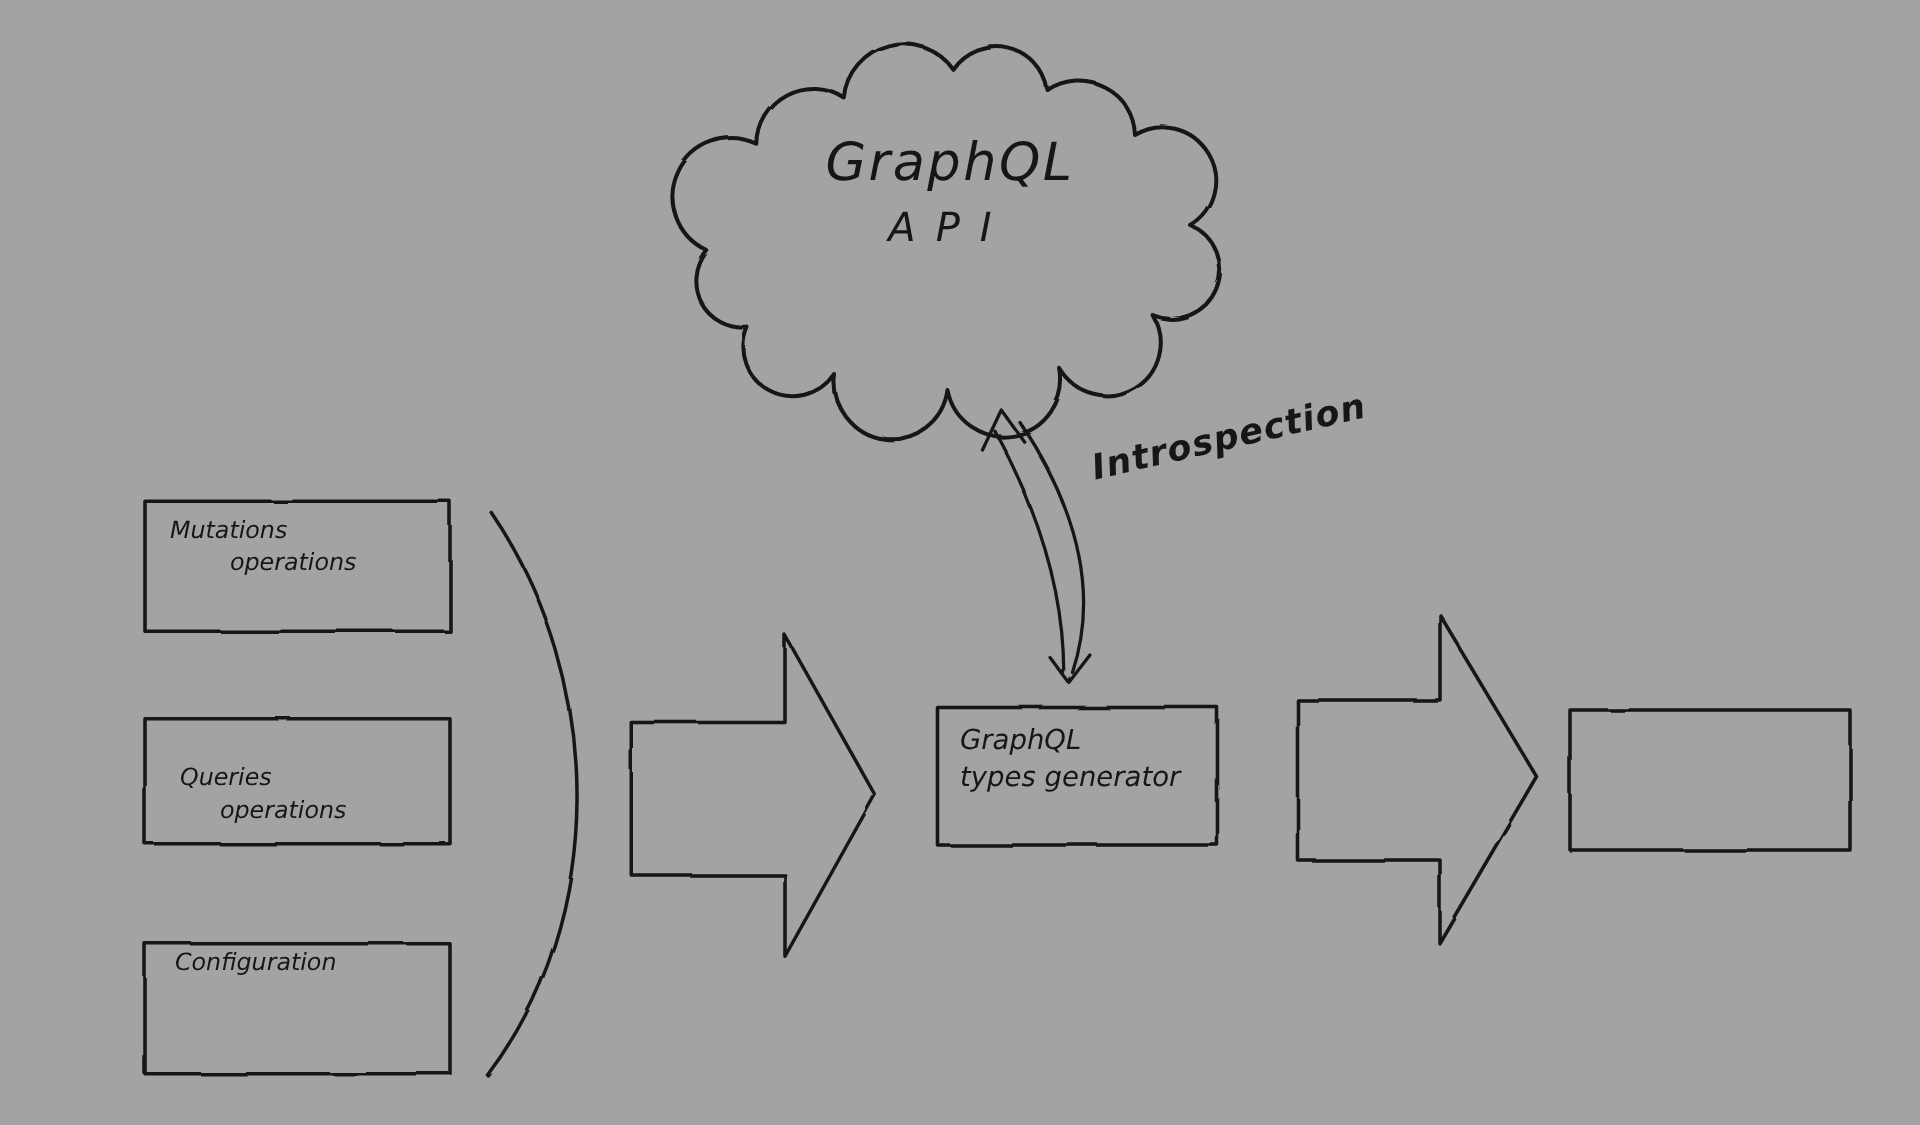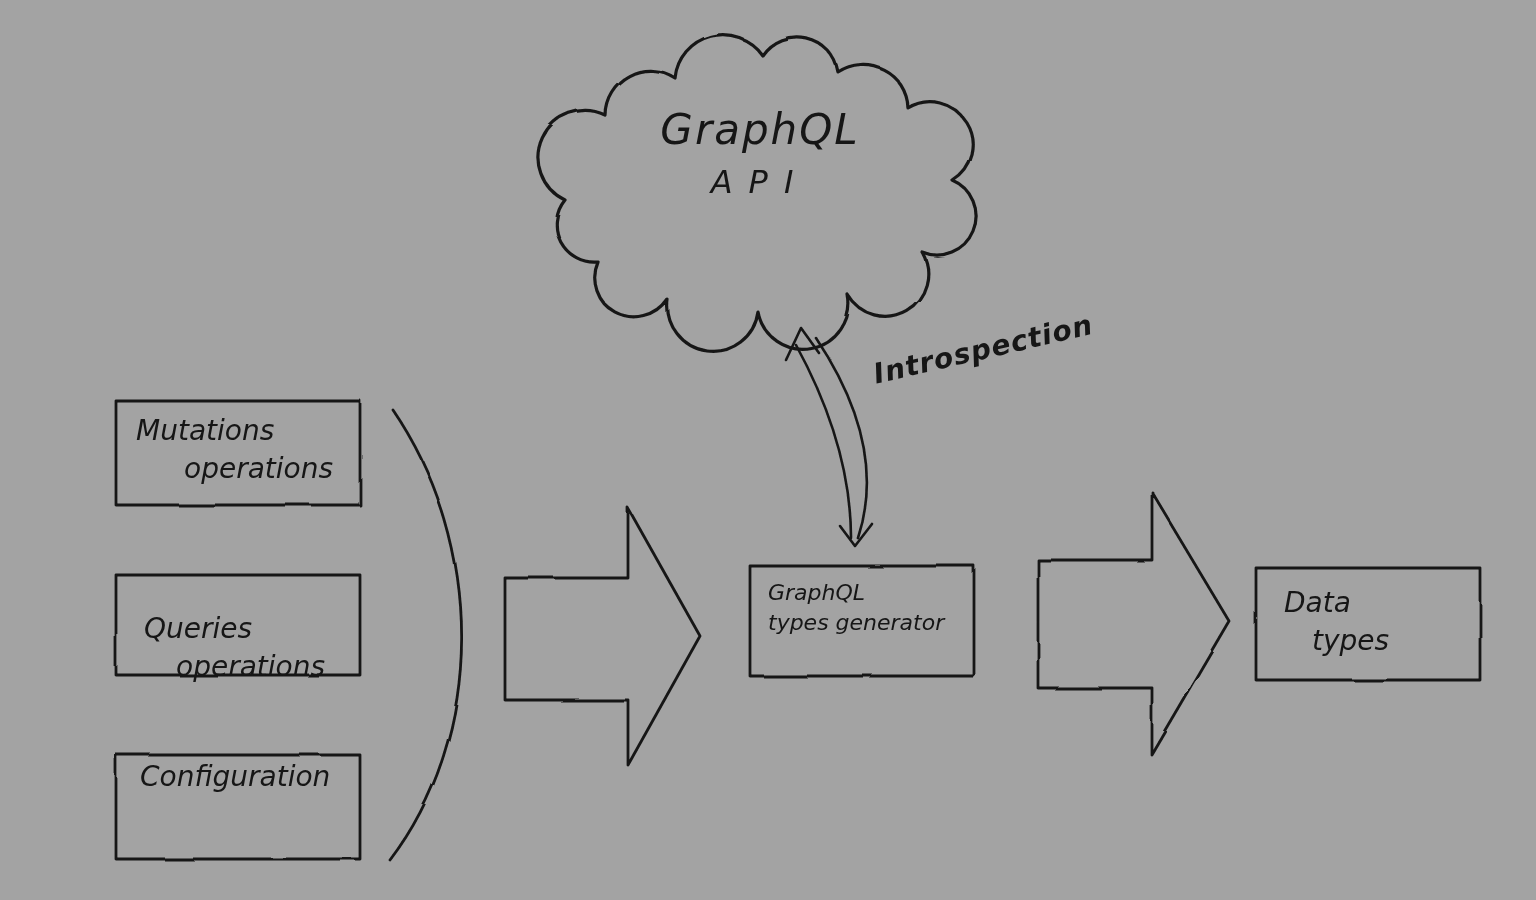--- a/index.html
+++ b/index.html
@@ -38,21 +38,21 @@
     text-align: center;
     font-size: 42px;
     letter-spacing: 2px;
   }
   .cloud-label .line2 {
     font-size: 32px;
     letter-spacing: 16px;
     margin-top: 2px;
   }
   .box-label {
-    font-size: 28px;
+    font-size: 19px;
   }
   .lbl-mutations { left: 136px; top: 412px; }
   .lbl-mutations .line2 { margin-left: 48px; }
   .lbl-queries { left: 144px; top: 588px; margin-top: 22px; }
   .lbl-queries .line2 { margin-left: 32px; }
   .lbl-config { left: 140px; top: 758px; }
   .lbl-generator { left: 768px; top: 578px; font-size: 22px; }
   .lbl-output { left: 1284px; top: 584px; }
   .lbl-output .line2 { margin-left: 28px; }
   .lbl-introspection {
@@ -134,20 +134,16 @@
 
   <div class="label box-label lbl-config">
     <div class="line1">Configuration</div>
   </div>
 
   <div class="label box-label lbl-generator">
     <div class="line1">GraphQL</div>
     <div class="line2">types generator</div>
   </div>
 
-  <div class="label box-label lbl-output">
-    <div class="line1">Data</div>
-    <div class="line2">types</div>
-  </div>
 
   <div class="label lbl-introspection">Introspection</div>
 
 </div>
 
 </body></html>

